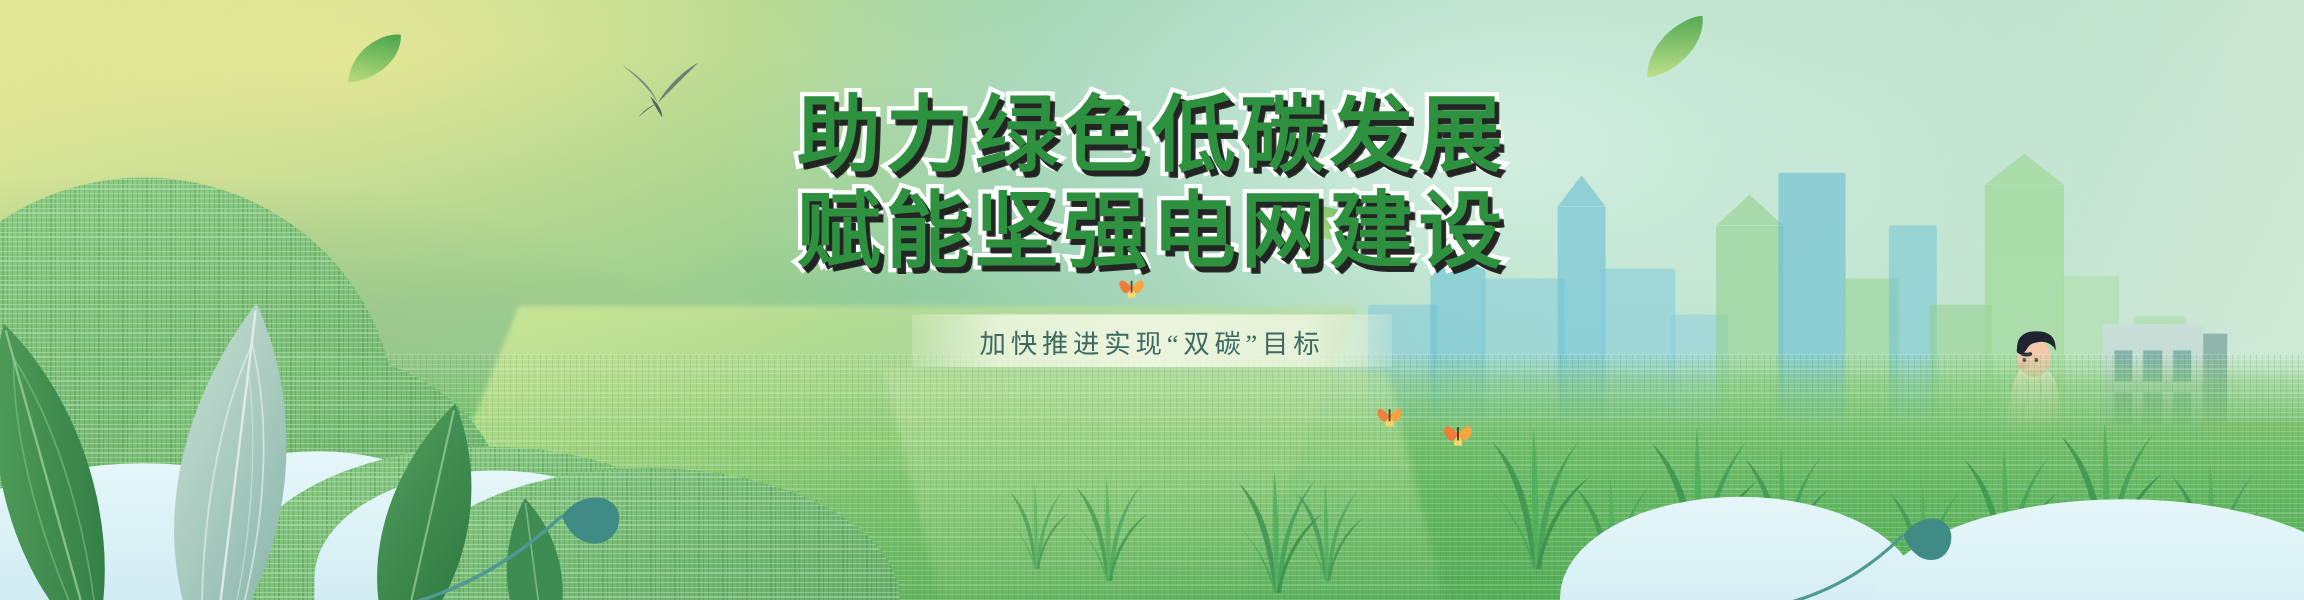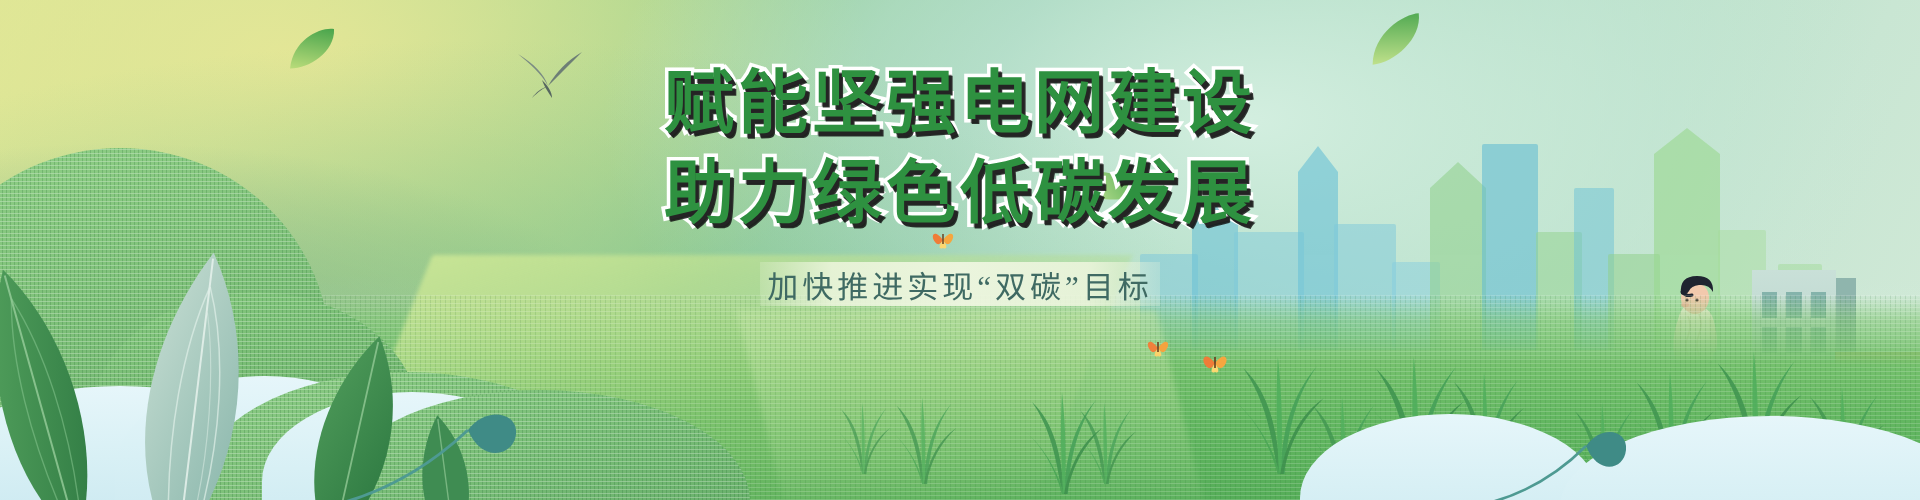--- a/index.html
+++ b/index.html
@@ -112,21 +112,21 @@
 
   .subtitle-bar{
     position:absolute;left:50%;transform:translateX(-50%);
     top:262px;
     width:400px;height:44px;
     display:flex;align-items:center;justify-content:center;
     background:linear-gradient(90deg, rgba(236,245,220,.25) 0%, rgba(238,246,222,.86) 18%, rgba(240,247,226,.92) 50%, rgba(238,246,222,.86) 82%, rgba(236,245,220,.25) 100%);
   }
   .subtitle-text{
     font-family:"Liberation Serif","DejaVu Serif",serif;
-    font-size:31px;
+    font-size:22px;
     letter-spacing:4px;
     color:#3f6a63;
     white-space:nowrap;
   }
 
   
   .person{position:absolute;left:1655px;bottom:78px;width:86px;height:150px;}
 
   
   .butterfly{position:absolute;}
@@ -457,21 +457,21 @@
   <div class="bird">
     <svg width="72" height="48" viewBox="0 0 72 48">
       <path d="M6 2 C22 12 32 22 36 34 C30 22 16 10 6 2Z" fill="#7b8b83"></path>
       <path d="M36 34 C44 20 56 8 70 0 C58 12 46 24 36 34Z" fill="#6d7e76"></path>
       <path d="M30 28 C36 34 40 40 40 46 C36 40 32 34 30 28Z" fill="#566660"></path>
       <path d="M36 34 C30 36 24 40 20 46 C26 40 32 36 36 34Z" fill="#5e6e68"></path>
     </svg>
   </div>
 
   <div class="title-wrap">
+    <span class="headline l2">助力绿色低碳发展</span>
     <span class="headline l1">赋能坚强电网建设</span>
-    <span class="headline l2">助力绿色低碳发展</span>
   </div>
 
   <div class="subtitle-bar">
     <span class="subtitle-text">加快推进实现“双碳”目标</span>
   </div>
 
 </div>
 
 </body></html>

